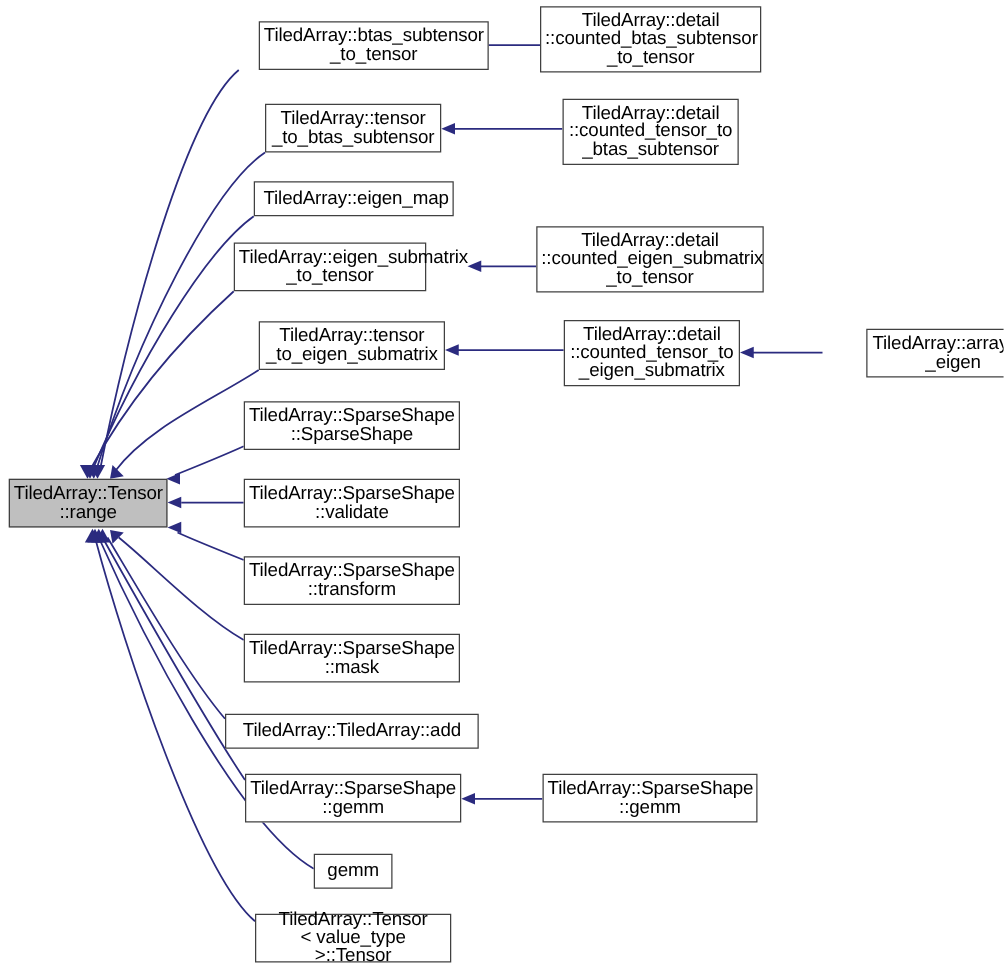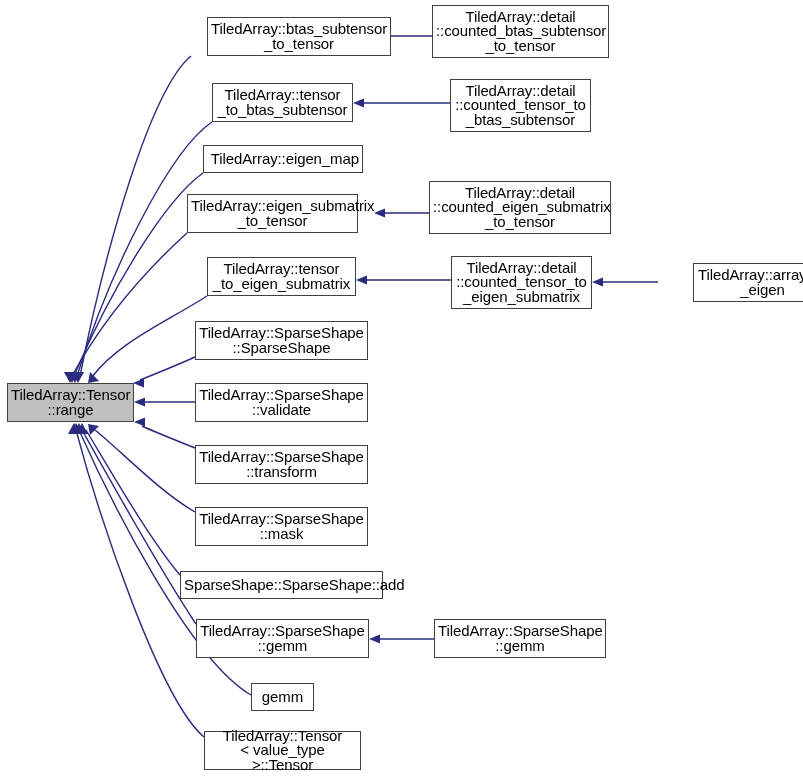--- a/index.html
+++ b/index.html
@@ -141,41 +141,41 @@
 _to_tensor</span></div>
       <div class="node-box" style="left: 432px; top: 5px; width: 177px; height: 53px; background: rgb(255, 255, 255); border-color: rgb(64, 64, 64);"><span class="node-label">TiledArray::detail
 ::counted_btas_subtensor
 _to_tensor</span></div>
       <div class="node-box" style="left: 212px; top: 83px; width: 141px; height: 39px; background: rgb(255, 255, 255); border-color: rgb(64, 64, 64);"><span class="node-label">TiledArray::tensor
 _to_btas_subtensor</span></div>
       <div class="node-box" style="left: 450px; top: 79px; width: 141px; height: 53px; background: rgb(255, 255, 255); border-color: rgb(64, 64, 64);"><span class="node-label">TiledArray::detail
 ::counted_tensor_to
 _btas_subtensor</span></div>
       <div class="node-box" style="left: 203px; top: 145px; width: 160px; height: 28px; background: rgb(255, 255, 255); border-color: rgb(64, 64, 64); text-align: right;"><span class="node-label">TiledArray::eigen_map</span></div>
-      <div class="node-box" style="left: 187px; top: 194px; width: 171px; height: 39px; background: rgb(255, 255, 255); border-color: rgb(64, 64, 64);"><span class="node-label">TiledArray::eigen_submatrix
+      <div class="node-box" style="left: 187px; top: 194px; width: 154px; height: 39px; background: rgb(255, 255, 255); border-color: rgb(64, 64, 64);"><span class="node-label">TiledArray::eigen_submatrix
 _to_tensor</span></div>
       <div class="node-box" style="left: 429px; top: 181px; width: 182px; height: 53px; background: rgb(255, 255, 255); border-color: rgb(64, 64, 64);"><span class="node-label">TiledArray::detail
 ::counted_eigen_submatrix
 _to_tensor</span></div>
       <div class="node-box" style="left: 207px; top: 257px; width: 149px; height: 39px; background: rgb(255, 255, 255); border-color: rgb(64, 64, 64);"><span class="node-label">TiledArray::tensor
 _to_eigen_submatrix</span></div>
       <div class="node-box" style="left: 451px; top: 256px; width: 141px; height: 53px; background: rgb(255, 255, 255); border-color: rgb(64, 64, 64);"><span class="node-label">TiledArray::detail
 ::counted_tensor_to
 _eigen_submatrix</span></div>
       <div class="node-box" style="left: 658px; top: 263px; width: 139px; height: 39px; background: rgb(255, 255, 255); border-color: rgb(64, 64, 64); margin-left: 35px;"><span class="node-label">TiledArray::array_to
 _eigen</span></div>
       <div class="node-box" style="left: 195px; top: 321px; width: 173px; height: 39px; background: rgb(255, 255, 255); border-color: rgb(64, 64, 64);"><span class="node-label">TiledArray::SparseShape
 ::SparseShape</span></div>
       <div class="node-box" style="left: 195px; top: 383px; width: 173px; height: 39px; background: rgb(255, 255, 255); border-color: rgb(64, 64, 64);"><span class="node-label">TiledArray::SparseShape
 ::validate</span></div>
       <div class="node-box" style="left: 195px; top: 445px; width: 173px; height: 39px; background: rgb(255, 255, 255); border-color: rgb(64, 64, 64);"><span class="node-label">TiledArray::SparseShape
 ::transform</span></div>
       <div class="node-box" style="left: 195px; top: 507px; width: 173px; height: 39px; background: rgb(255, 255, 255); border-color: rgb(64, 64, 64);"><span class="node-label">TiledArray::SparseShape
 ::mask</span></div>
-      <div class="node-box" style="left: 180px; top: 571px; width: 203px; height: 28px; background: rgb(255, 255, 255); border-color: rgb(64, 64, 64);"><span class="node-label">SparseShape::SparseShape::add</span></div>
+      <div class="node-box" style="left: 180px; top: 571px; width: 203px; height: 28px; background: rgb(255, 255, 255); border-color: rgb(64, 64, 64);"><span class="node-label">TiledArray::TiledArray::add</span></div>
       <div class="node-box" style="left: 196px; top: 619px; width: 173px; height: 39px; background: rgb(255, 255, 255); border-color: rgb(64, 64, 64);"><span class="node-label">TiledArray::SparseShape
 ::gemm</span></div>
       <div class="node-box" style="left: 434px; top: 619px; width: 172px; height: 39px; background: rgb(255, 255, 255); border-color: rgb(64, 64, 64);"><span class="node-label">TiledArray::SparseShape
 ::gemm</span></div>
       <div class="node-box" style="left: 251px; top: 683px; width: 63px; height: 28px; background: rgb(255, 255, 255); border-color: rgb(64, 64, 64);"><span class="node-label">gemm</span></div>
       <div class="node-box" style="left: 204px; top: 731px; width: 157px; height: 39px; background: rgb(255, 255, 255); border-color: rgb(64, 64, 64);"><span class="node-label">TiledArray::Tensor
 &lt; value_type &gt;::Tensor</span></div>
     </div>
 
 </div>

